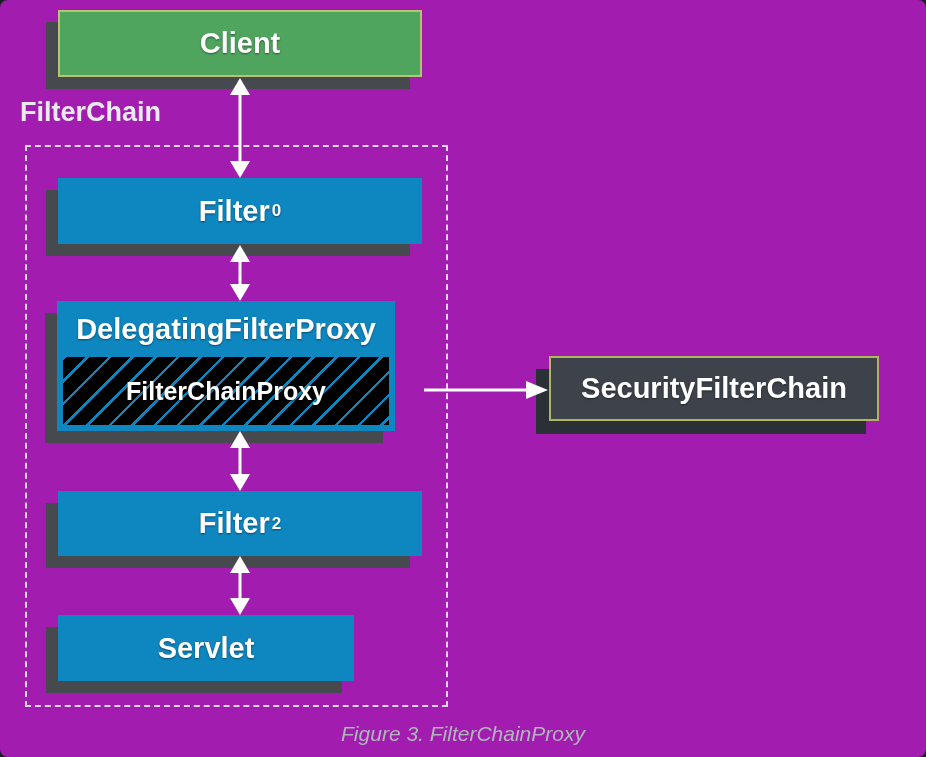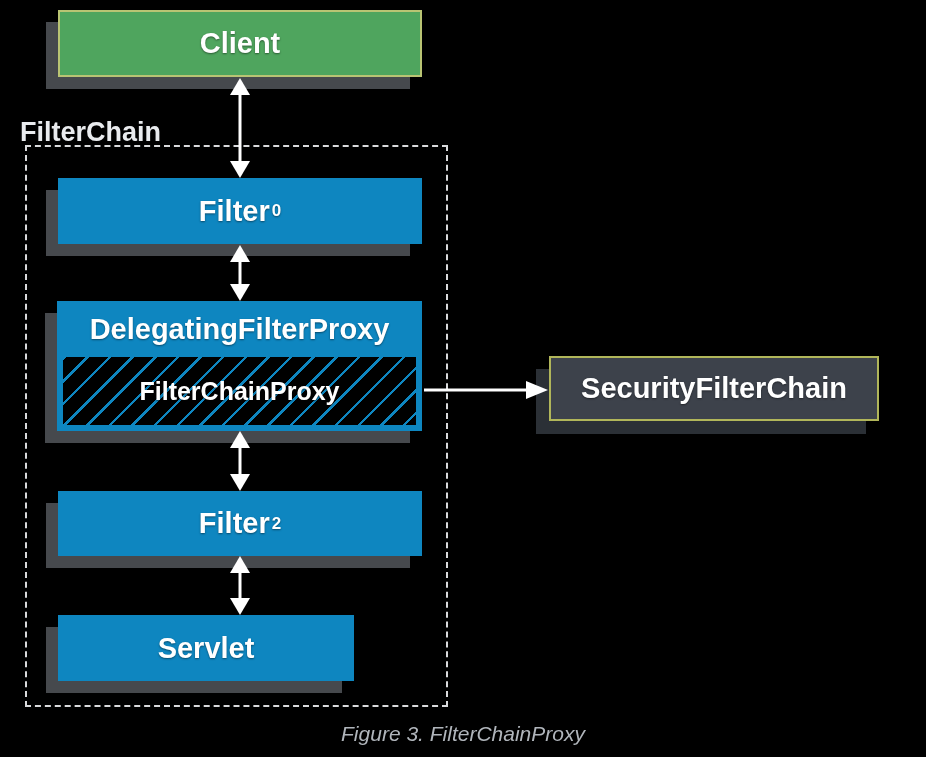--- a/index.html
+++ b/index.html
@@ -5,22 +5,23 @@
   html, body {
     margin: 0;
     padding: 0;
     background: #1b2026;
     font-family: "Liberation Sans", sans-serif;
   }
   .stage {
     position: relative;
     width: 926px;
     height: 757px;
-    background: #000000;
+    background: #a21caf;
     overflow: hidden;
+    border-radius: 8px;
   }
   .box {
     position: absolute;
     box-sizing: border-box;
     display: flex;
     align-items: center;
     justify-content: center;
     color: #ffffff;
     font-weight: bold;
     font-size: 29px;
@@ -43,21 +44,21 @@
   }
   #client   { left: 58px;  top: 10px;  width: 364px; height: 67px; }
   #filter0  { left: 58px;  top: 178px; width: 364px; height: 66px; }
   #filter2  { left: 58px;  top: 491px; width: 364px; height: 65px; }
   #servlet  { left: 58px;  top: 615px; width: 296px; height: 66px; }
   #security { left: 549px; top: 356px; width: 330px; height: 65px; }
 
   #delegating {
     position: absolute;
     box-sizing: border-box;
-    left: 57px; top: 301px; width: 365px; height: 130px;
+    left: 57px; top: 301px; width: 338px; height: 130px;
     background: #0e86c0;
     box-shadow: -12px 12px 0 0 #46494d;
   }
   #delegating .dtitle {
     height: 56px;
     display: flex;
     align-items: center;
     justify-content: center;
     color: #ffffff;
     font-weight: bold;
@@ -85,21 +86,21 @@
   }
   .box sub, .subnum {
     font-size: 17px;
     vertical-align: -9px;
     margin-left: 2px;
     line-height: 0;
   }
   .fc-label {
     position: absolute;
     left: 20px;
-    top: 117px;
+    top: 97px;
     font-size: 27px;
     font-weight: 600;
     color: #e9ebee;
     white-space: nowrap;
   }
   .dashed {
     position: absolute;
     box-sizing: border-box;
     left: 25px; top: 145px;
     width: 423px; height: 562px;

